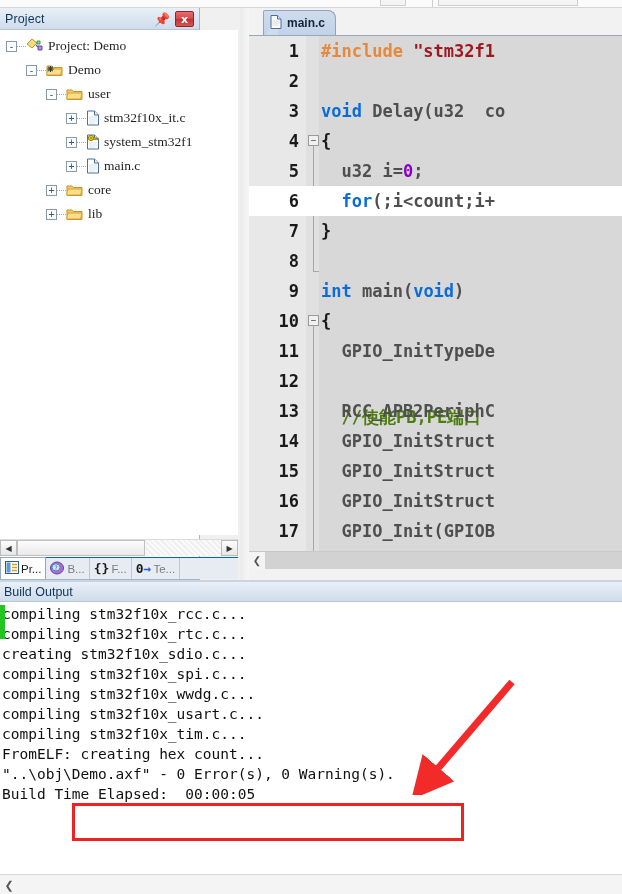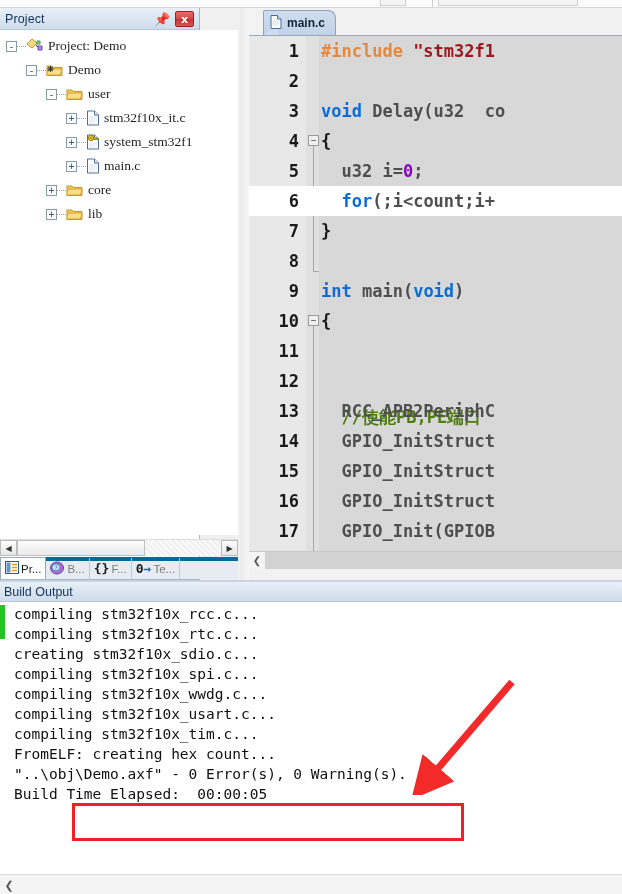--- a/index.html
+++ b/index.html
@@ -85,21 +85,21 @@
   .hs-track { flex: 1 1 auto; height: 16px; background:
       repeating-linear-gradient(45deg,#f0f0f0 0 2px,#fafafa 2px 4px); position: relative; }
   .hs-thumb {
     position: absolute; left: 0; top: 0; width: 128px; height: 16px;
     background: linear-gradient(to bottom,#fcfcfc,#eaeaea); border: 1px solid #c0c0c0;
   }
 
   
   .ptabs {
     position: absolute; left: 0; top: 549px; width: 238px; height: 22px;
-    background: #e7ecf2; border-top: 4px solid #0369a1; display: flex; align-items: flex-end;
+    background: #e7ecf2; border-top: 1px solid #0369a1; display: flex; align-items: flex-end;
   }
   .ptab {
     height: 21px; display: flex; align-items: center; gap: 2px;
     padding: 0 4px; font-size: 11.5px; color: #7b7b7b; position: relative;
     border-right: 1px solid #c0c8d0;
   }
   .ptab.active {
     background: #ffffff; color: #1f1f1f; border: 1px solid #9aa7b4; border-bottom: none;
     height: 22px; border-right: 1px solid #9aa7b4;
   }
@@ -198,21 +198,21 @@
     background: linear-gradient(to bottom,#e9f0f7 0%,#dbe6f1 50%,#cfdcea 100%);
     border-bottom: 1px solid #b5c6d8; display: flex; align-items: center;
   }
   .build-title-text { font-size: 12.5px; color: #12335c; padding-left: 4px; }
   .build-body {
     position: absolute; left: 0; top: 20px; width: 622px; height: 272px;
     background: #ffffff; overflow: hidden; padding-top: 2px;
   }
   .bline {
     height: 20px; line-height: 20px; font-size: 14.5px; color: #101010;
-    font-family: "DejaVu Sans Mono", monospace; white-space: pre; padding-left: 14px;
+    font-family: "DejaVu Sans Mono", monospace; white-space: pre; padding-left: 2px;
   }
   .green-marker {
     position: absolute; left: 0; top: 3px; width: 5px; height: 34px; background: #25c425;
   }
   .build-hscroll {
     position: absolute; left: 0; top: 292px; width: 622px; height: 22px;
     background: #f4f4f4; border-top: 1px solid #d8d8d8;
     display: flex; align-items: center;
   }
   .build-hs-arrow {
@@ -488,20 +488,21 @@
         <div class="cline">
           <span class="lnum">9</span>
           <span class="ctext"><span class="kw">int </span>main(<span class="kw">void</span>)</span>
         </div>
         <div class="cline">
           <span class="lnum">10</span>
           <span class="ctext" style="color:#1a1a1a;">{</span>
         </div>
         <div class="cline">
           <span class="lnum">11</span>
+          <span class="ctext">  GPIO_InitTypeDe</span>
         </div>
         <div class="cline">
           <span class="lnum">12</span>
           <span class="ctext cm">  //使能PB,PE端口</span>
         </div>
         <div class="cline">
           <span class="lnum">13</span>
           <span class="ctext">  RCC_APB2PeriphC</span>
         </div>
         <div class="cline">

